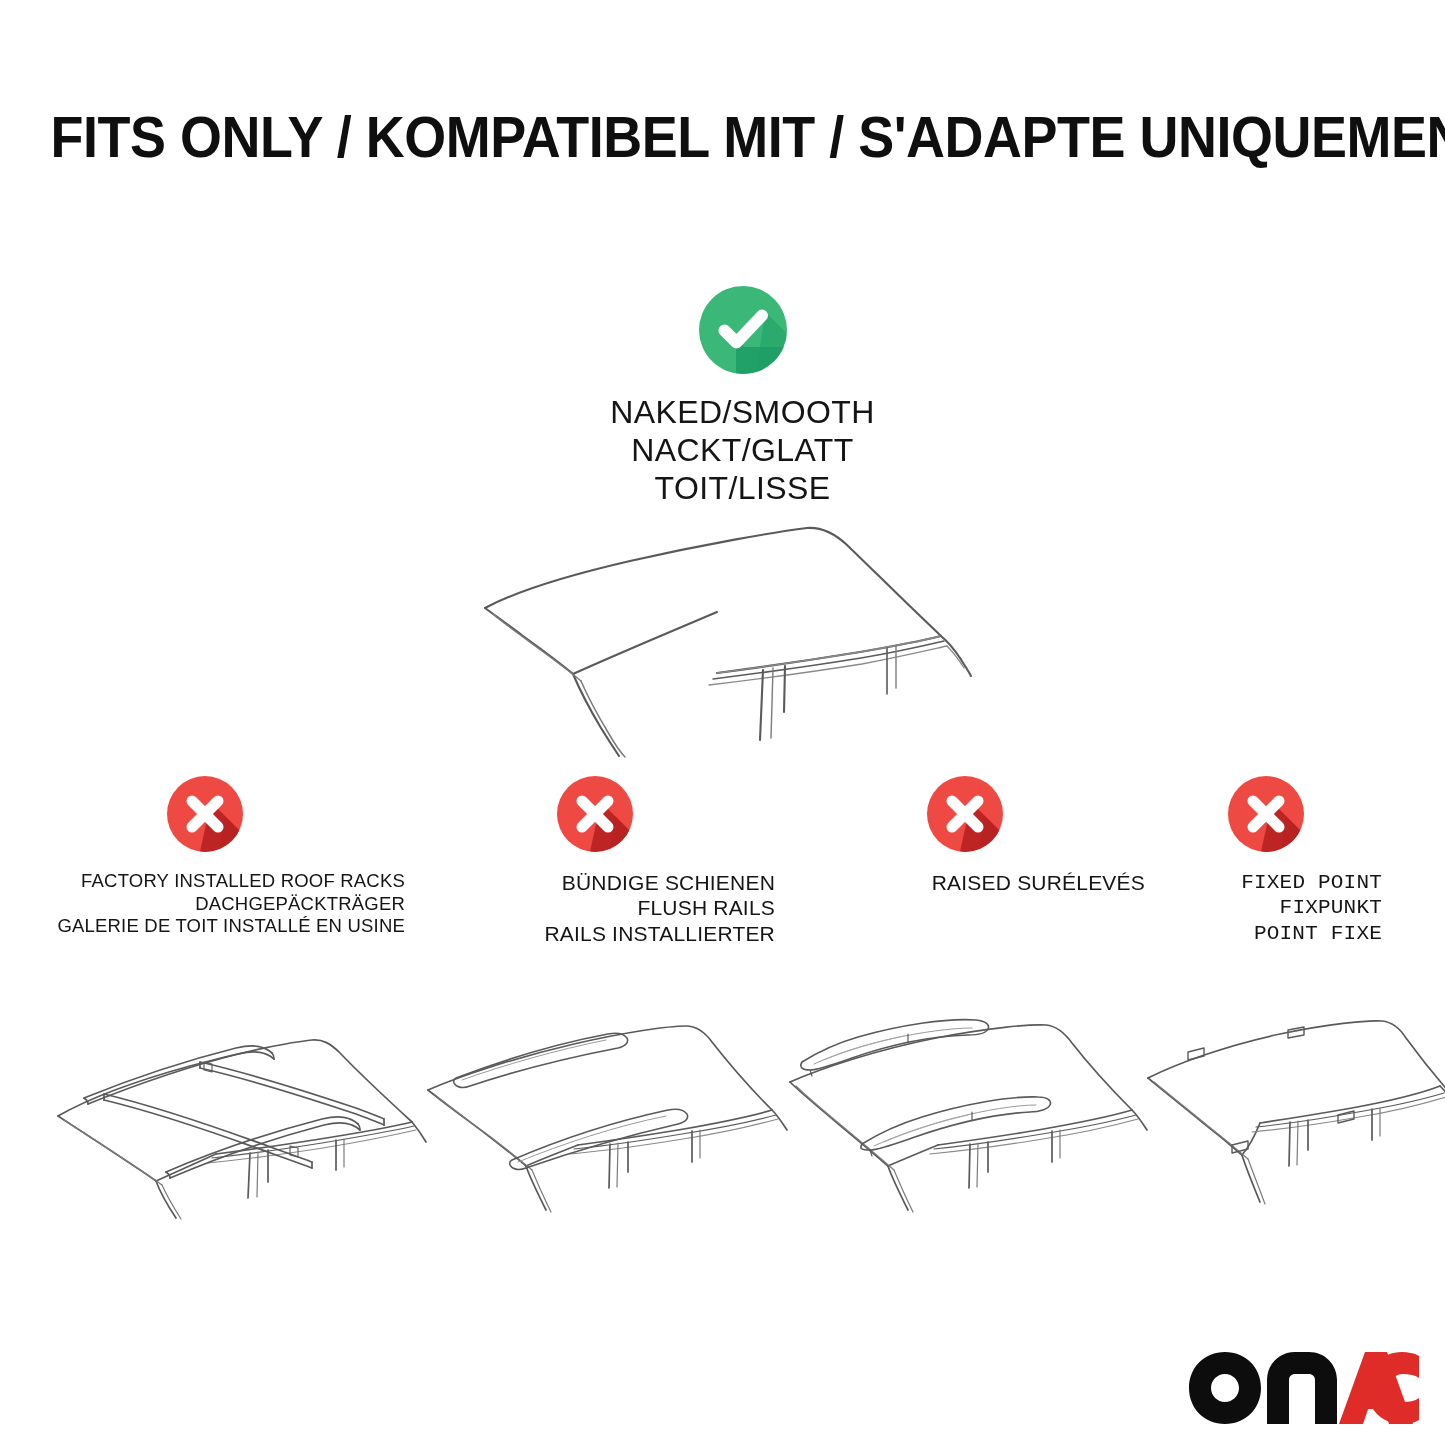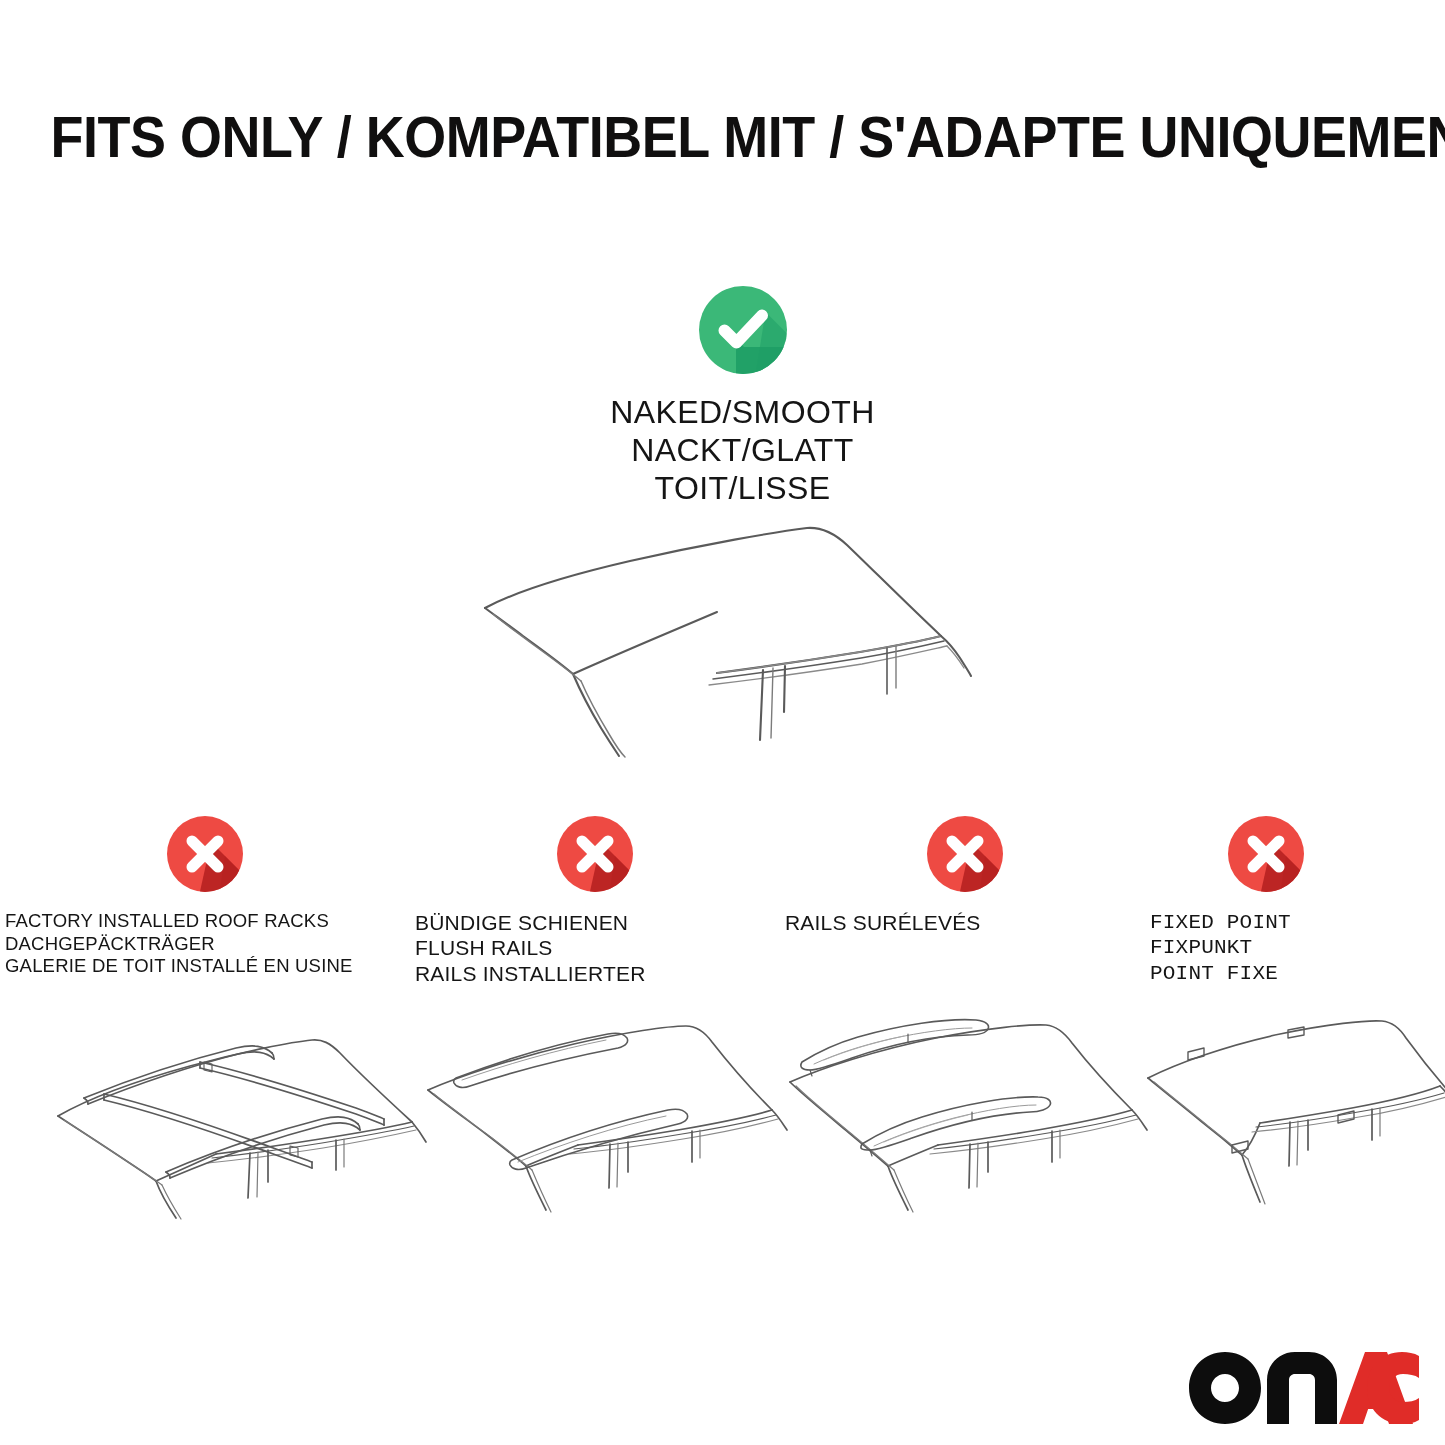--- a/index.html
+++ b/index.html
@@ -62,22 +62,22 @@
     position: absolute;
     left: 455px;
     top: 488px;
     width: 545px;
     height: 270px;
   }
 
   
   .col {
     position: absolute;
-    top: 812px;
-    text-align: left;
+    top: 772px;
+    text-align: right;
   }
   .xmark-wrap {
     width: 84px;
     height: 84px;
     margin: 0 auto;
     position: relative;
   }
   .col-label {
     margin-top: 14px;
     font-size: 21px;
@@ -327,21 +327,21 @@
         <path d="M48 30 L84 66 L84 84 L36 84 Z" fill="#b31f1f" opacity="0.85"></path>
         <path d="M62 44 L84 66 L84 84 L56 84 Z" fill="#b31f1f" opacity="0.45"></path>
       </g>
       <g stroke="#ffffff" stroke-width="11" stroke-linecap="round">
         <line x1="29" y1="29" x2="55" y2="55"></line>
         <line x1="55" y1="29" x2="29" y2="55"></line>
       </g>
     </svg>
   </div>
   <div class="col-label">
-    <div>RAILS SURÉLEVÉS</div>
+    <div>RAISED SURÉLEVÉS</div>
   </div>
 </div>
 
 <div class="roof-small" id="roof-3">
   <svg width="370" height="200" viewBox="0 0 370 200" aria-hidden="true">
     <g fill="none" stroke="#5a5a5a" stroke-width="1.7" stroke-linecap="round" stroke-linejoin="round">
       <path d="M10 62 C42 48 96 30 156 18 C208 8 250 4 266 5 C276 6 284 12 292 23 C310 46 330 68 352 90"></path>
       <path d="M352 90 C332 96 298 103 258 110 C216 117 180 122 158 125"></path>
       <path d="M10 62 C22 74 44 92 68 112 C86 127 100 139 108 146"></path>
       <path d="M108 146 C124 139 141 132 158 125"></path>

